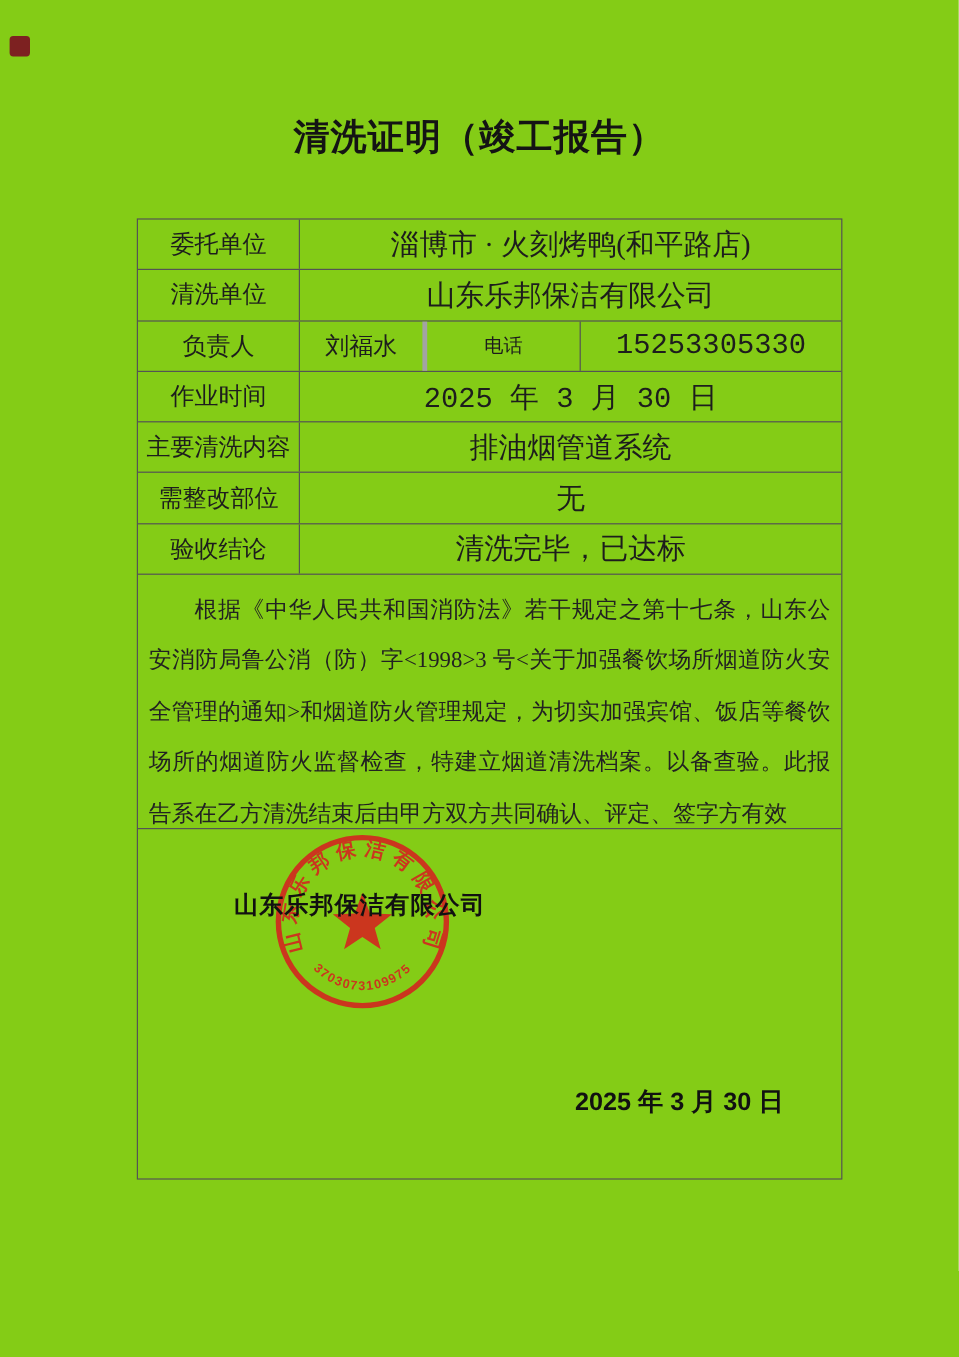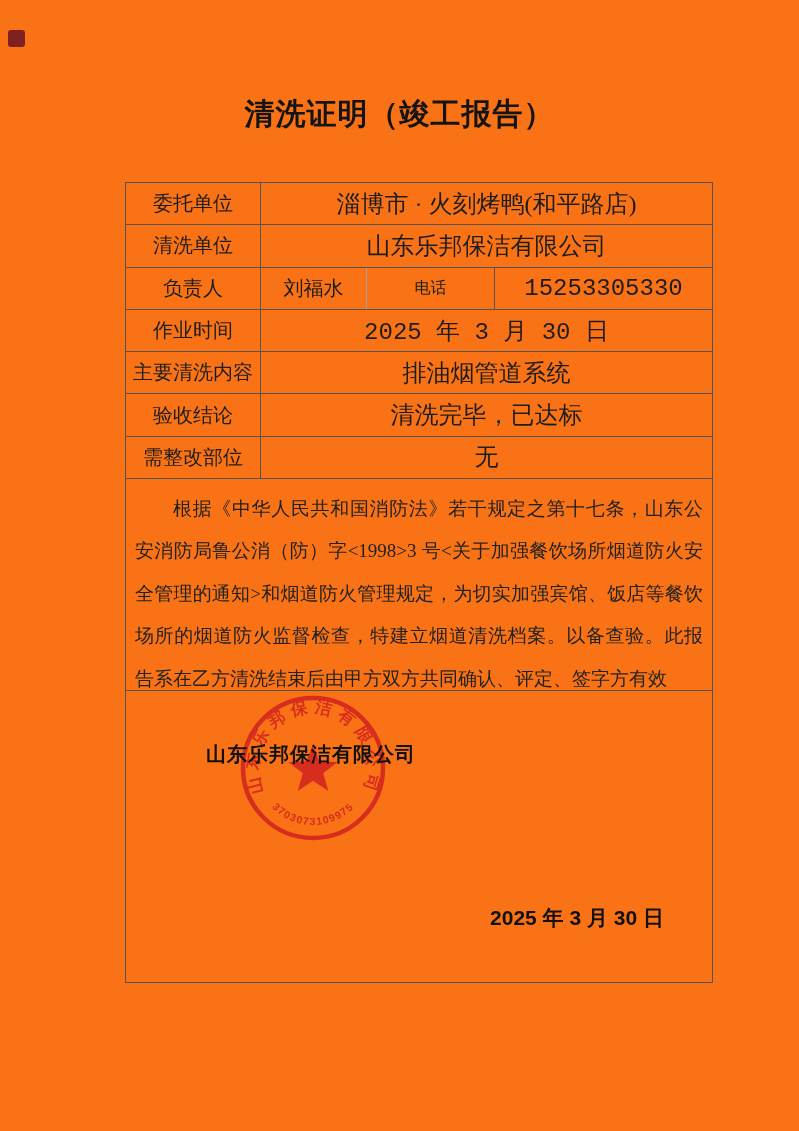--- a/index.html
+++ b/index.html
@@ -1,32 +1,32 @@
 <!DOCTYPE html>
 <html><head>
 <meta charset="utf-8">
 <style>
   html,body{margin:0;padding:0;}
   body{width:799px;height:1131px;background:#ffffff;overflow:hidden;}
-  .page{position:relative;width:799px;height:1131px;background:#f97316;
+  .page{position:relative;width:799px;height:1131px;background:#84cc16;
         font-family:"Liberation Serif",serif;color:#1d1d1d;}
   .corner-marker{position:absolute;left:8px;top:30px;width:17px;height:17px;
         background:#7d2121;border-radius:3px;}
   .doc-title{position:absolute;left:0;top:94px;width:100%;text-align:center;
         font-size:30px;font-weight:600;letter-spacing:1px;color:#141414;}
   .doc-table{position:absolute;left:114px;top:182px;width:588px;height:801px;
-        border:1px solid #545454;box-sizing:border-box;display:flex;flex-direction:column;margin-left:11px;}
+        border:1px solid #545454;box-sizing:border-box;display:flex;flex-direction:column;}
   .trow{display:flex;flex-direction:row;height:42.3px;box-sizing:border-box;
         border-bottom:1px solid #545454;}
   .tlabel{width:135px;box-sizing:border-box;border-right:1px solid #545454;
         display:flex;align-items:center;justify-content:center;
         font-size:20px;color:#1d1d1d;}
   .tvalue{flex:1;display:flex;align-items:center;justify-content:center;
         font-size:24px;color:#1d1d1d;}
-  .cell-mid{width:106px;box-sizing:border-box;border-right:1px solid #a3a3a3;
+  .cell-mid{width:106px;box-sizing:border-box;border-right:4px solid #a3a3a3;
         display:flex;align-items:center;justify-content:center;font-size:20px;}
   .cell-phone-label{width:128px;box-sizing:border-box;border-right:1px solid #545454;
         display:flex;align-items:center;justify-content:center;font-size:16px;}
   .num{font-family:Liberation Mono, monospace;}
   .notice-cell{height:212px;box-sizing:border-box;border-bottom:1px solid #545454;
         padding:9px 9px 0 9px;font-size:19px;line-height:42.4px;
         text-align:justify;text-justify:inter-ideograph;color:#222;}
   .notice-cell p{margin:0;text-indent:2em;}
   .stamp-cell{position:relative;flex:1;}
   .stamp-svg{position:absolute;left:112px;top:2px;width:150px;height:150px;}
@@ -68,27 +68,27 @@
       <div class="tlabel">作业时间</div>
       <div class="tvalue num">2025 年 3 月 30 日</div>
     </div>
 
     <div class="trow">
       <div class="tlabel">主要清洗内容</div>
       <div class="tvalue">排油烟管道系统</div>
     </div>
 
     <div class="trow">
-      <div class="tlabel">验收结论</div>
-      <div class="tvalue">清洗完毕，已达标</div>
+      <div class="tlabel">需整改部位</div>
+      <div class="tvalue">无</div>
     </div>
 
     <div class="trow">
-      <div class="tlabel">需整改部位</div>
-      <div class="tvalue">无</div>
+      <div class="tlabel">验收结论</div>
+      <div class="tvalue">清洗完毕，已达标</div>
     </div>
 
     <div class="notice-cell">
       <p>根据《中华人民共和国消防法》若干规定之第十七条，山东公安消防局鲁公消（防）字&lt;1998&gt;3 号&lt;关于加强餐饮场所烟道防火安全管理的通知&gt;和烟道防火管理规定，为切实加强宾馆、饭店等餐饮场所的烟道防火监督检查，特建立烟道清洗档案。以备查验。此报告系在乙方清洗结束后由甲方双方共同确认、评定、签字方有效</p>
     </div>
 
     <div class="stamp-cell">
 
       <svg class="stamp-svg" viewBox="0 0 150 150" xmlns="http://www.w3.org/2000/svg">
         <g opacity="0.9">

